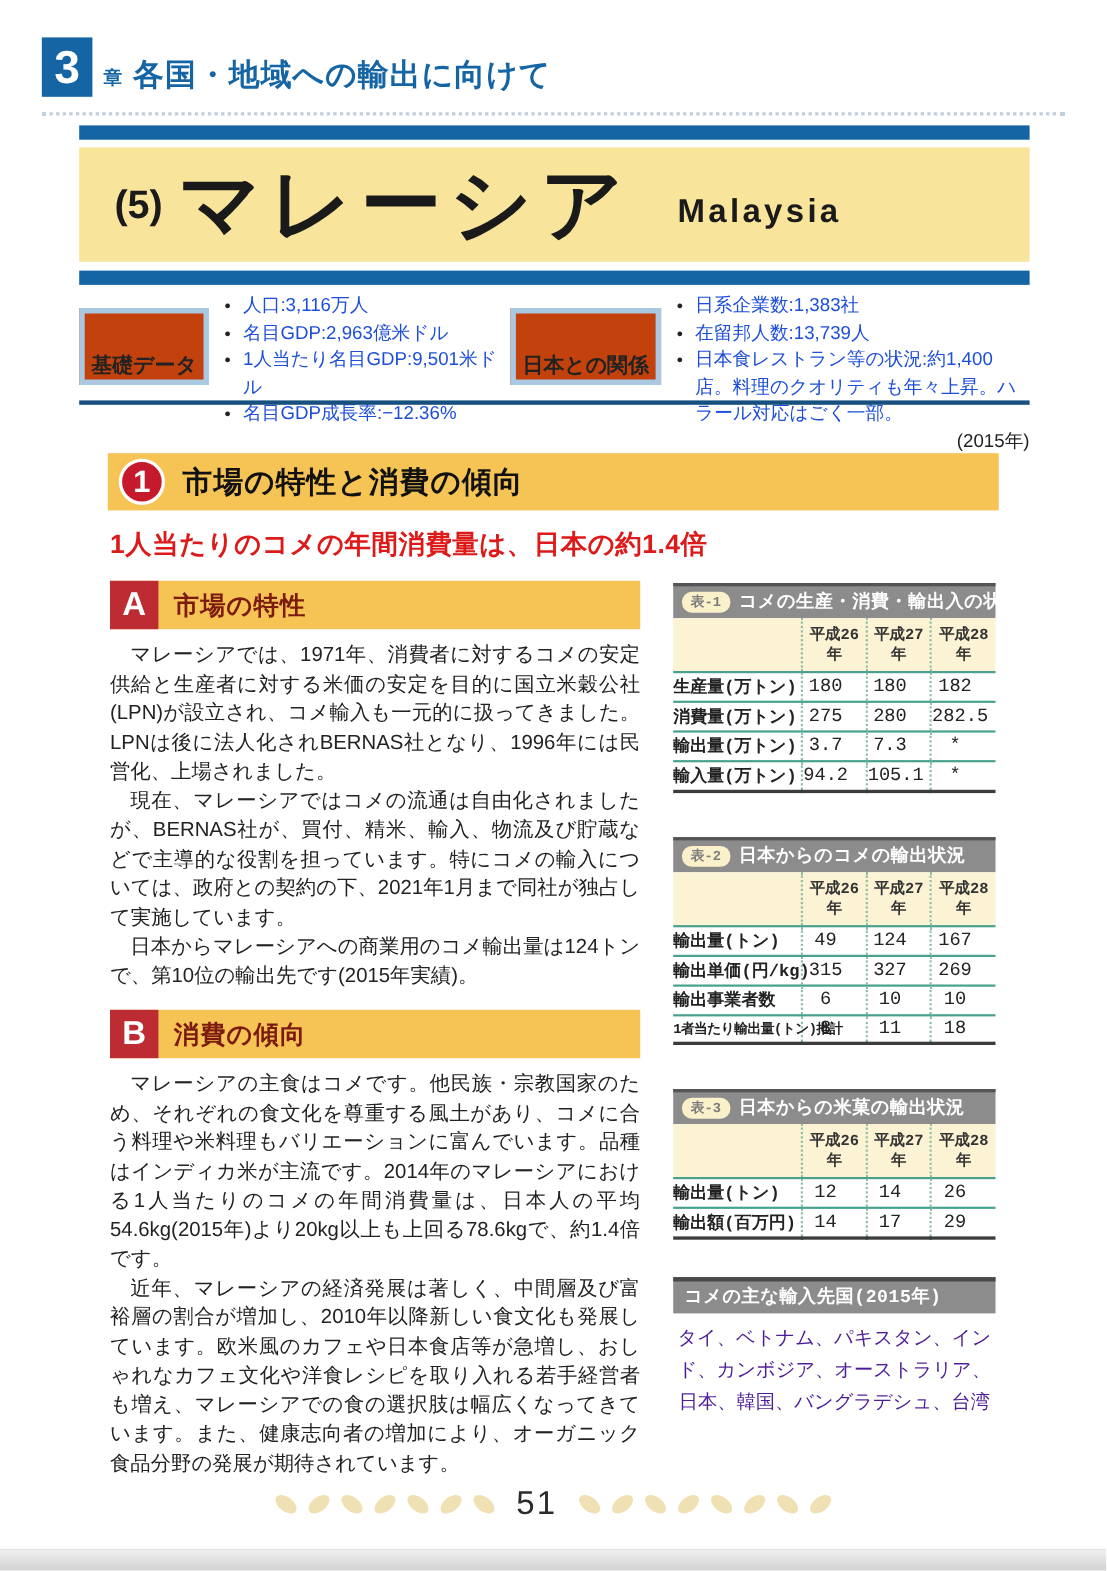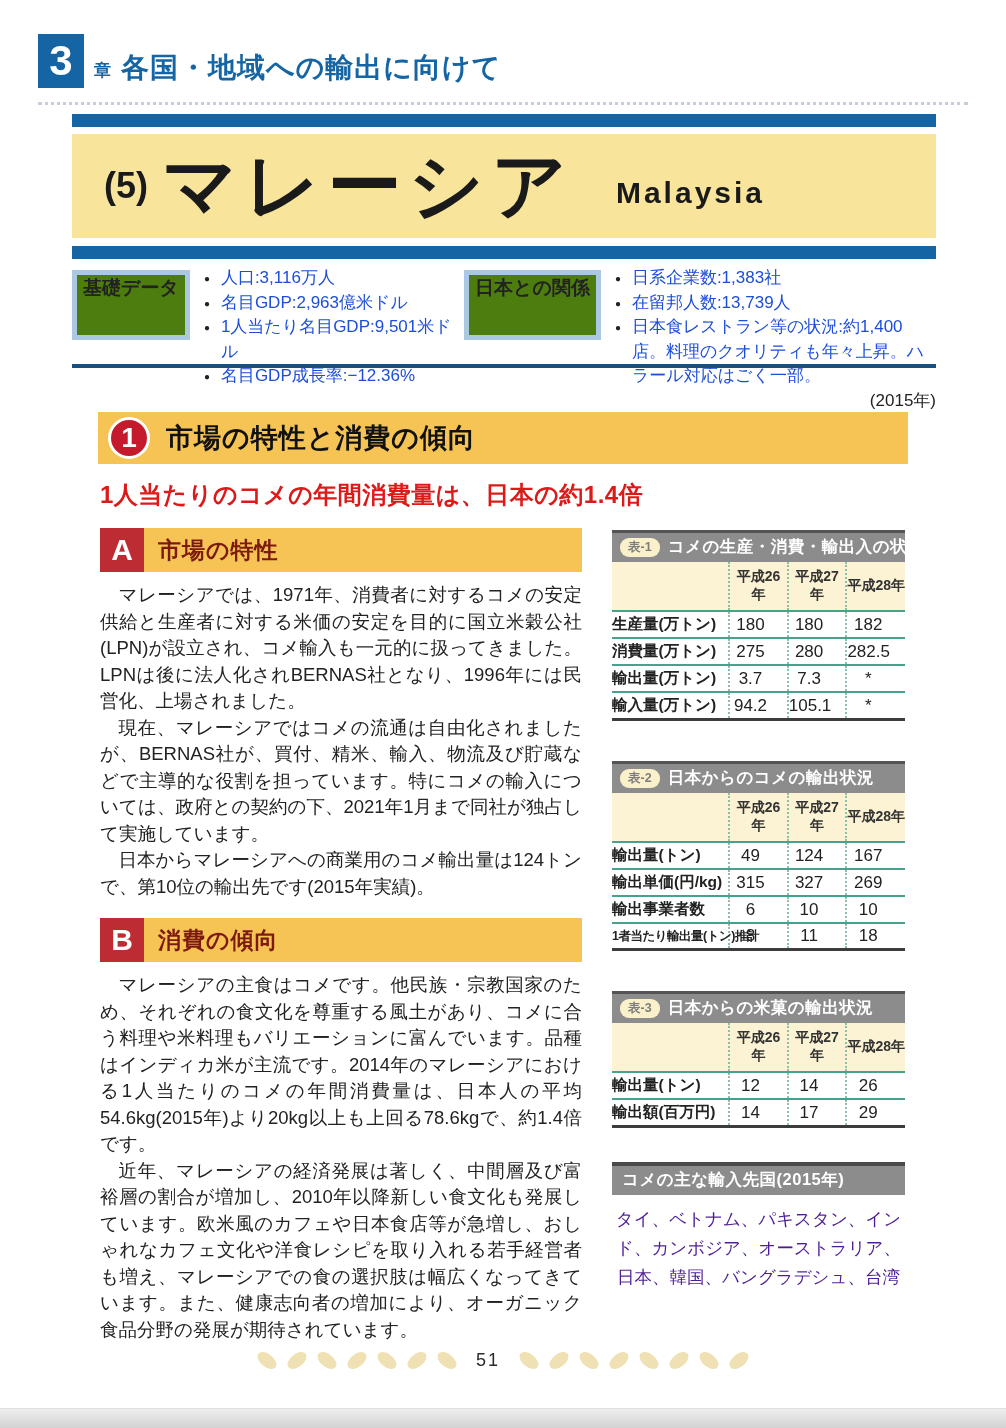--- a/index.html
+++ b/index.html
@@ -27,23 +27,23 @@
   .banner-country-ja { font-size:74px; font-weight:bold; color:#1a1a1a;
     letter-spacing:7px; margin-left:14px; line-height:1; }
   .banner-country-en { font-size:30px; font-weight:bold; color:#1a1a1a;
     letter-spacing:3px; margin-left:42px; margin-top:14px; }
 
   
   .facts-row { position:absolute; left:72px; top:266px; width:864px; display:flex; }
   .fact-group { display:flex; align-items:flex-start; }
   .fact-group.basic { width:392px; }
   .fact-group.relation { flex:1; }
-  .fact-label-box { border:5px solid #ABC8E2; background:#4d7c0f; min-width:112px;
-    height:70px; display:flex; align-items:flex-start; justify-content:center;
-    font-size:19px; font-weight:bold; color:#222; padding:0 6px; margin-top:4px; }
+  .fact-label-box { border:5px solid #ABC8E2; background:#c2410c; min-width:112px;
+    height:70px; display:flex; align-items:flex-end; justify-content:center;
+    font-size:19px; font-weight:bold; color:#222; padding:0 6px; margin-top:14px; }
   .fact-body { flex:1; margin-left:14px; }
   .fact-list { list-style:none; }
   .fact-list li { position:relative; font-size:17px; line-height:24.5px;
     color:#1d4ed8; padding-left:17px; }
   .fact-list li::before { content:"●"; position:absolute; left:0; top:1px; font-size:10px; color:#222; }
   .fact-note { font-size:17px; color:#222; text-align:right; line-height:24.5px; }
 
   .navy-divider { position:absolute; left:72px; top:364px; width:864px; height:4px; background:#17507E; }
 
   
@@ -64,21 +64,21 @@
   .ab-header.b { margin-top:18px; }
   .ab-letter { width:44px; background:#BE2C33; color:#fff; font-size:30px;
     font-weight:bold; display:flex; align-items:center; justify-content:center; }
   .ab-title { font-size:23px; font-weight:bold; color:#7D1A10;
     display:flex; align-items:center; padding-left:14px; letter-spacing:1px; }
   .body-text { margin-top:10px; }
   .body-text p { font-size:18.5px; line-height:26.5px; color:#222;
     text-align:justify; text-indent:1em; }
 
   
-  .right-col { position:absolute; left:612px; top:530px; width:293px; }
+  .right-col { position:absolute; left:612px; top:530px; width:293px;font-family:Liberation Mono, monospace; }
   .table-module { margin-bottom:40px; }
   .table-title { background:#8C8C8C; border-top:3px solid #545454; color:#fff;
     display:flex; align-items:center; gap:8px; padding:3px 8px 4px 8px; }
   .table-badge { background:#FAF0CA; color:#7d7d7d; font-size:12.5px; font-weight:bold;
     border-radius:9px; padding:1px 8px; white-space:nowrap; }
   .table-title-text { font-size:16.5px; font-weight:bold; letter-spacing:0.5px; white-space:nowrap; }
   table.data-table { width:100%; border-collapse:collapse; border-bottom:3px solid #3C3C3C; table-layout:fixed; }
   table.data-table col.c-lbl { width:40%; }
   table.data-table th { background:#FBF3D3; font-size:14px; font-weight:bold;
     color:#333; padding:6px 0; text-align:center; border-bottom:2px solid #47A18D; }
@@ -96,21 +96,21 @@
   .import-content { margin-top:10px; font-size:17.5px; line-height:29px; color:#4c1d95; text-align:center; }
 
   
   .page-footer { position:absolute; left:0; top:1350px; width:100%;
     display:flex; align-items:center; justify-content:center; }
   .grains { display:flex; align-items:center; }
   .grain { display:inline-block; width:22px; height:13px; background:#F0E1B4;
     border-radius:50%; margin:0 4px; }
   .grain.tilt-a { transform:rotate(38deg); }
   .grain.tilt-b { transform:rotate(-38deg); }
-  .page-num { font-size:18px; color:#2a2a2a; margin:0 14px; letter-spacing:2px; }
+  .page-num { font-size:30px; color:#2a2a2a; margin:0 14px; letter-spacing:2px; }
 
   .bottom-edge { position:absolute; left:0; bottom:0; width:100%; height:20px;
     background:linear-gradient(#efefef, #d2d2d2); border-top:1px solid #e0e0e0; }
 </style>
 </head>
 <body>
 
 <div class="page">
 
   <header class="chapter-header">

